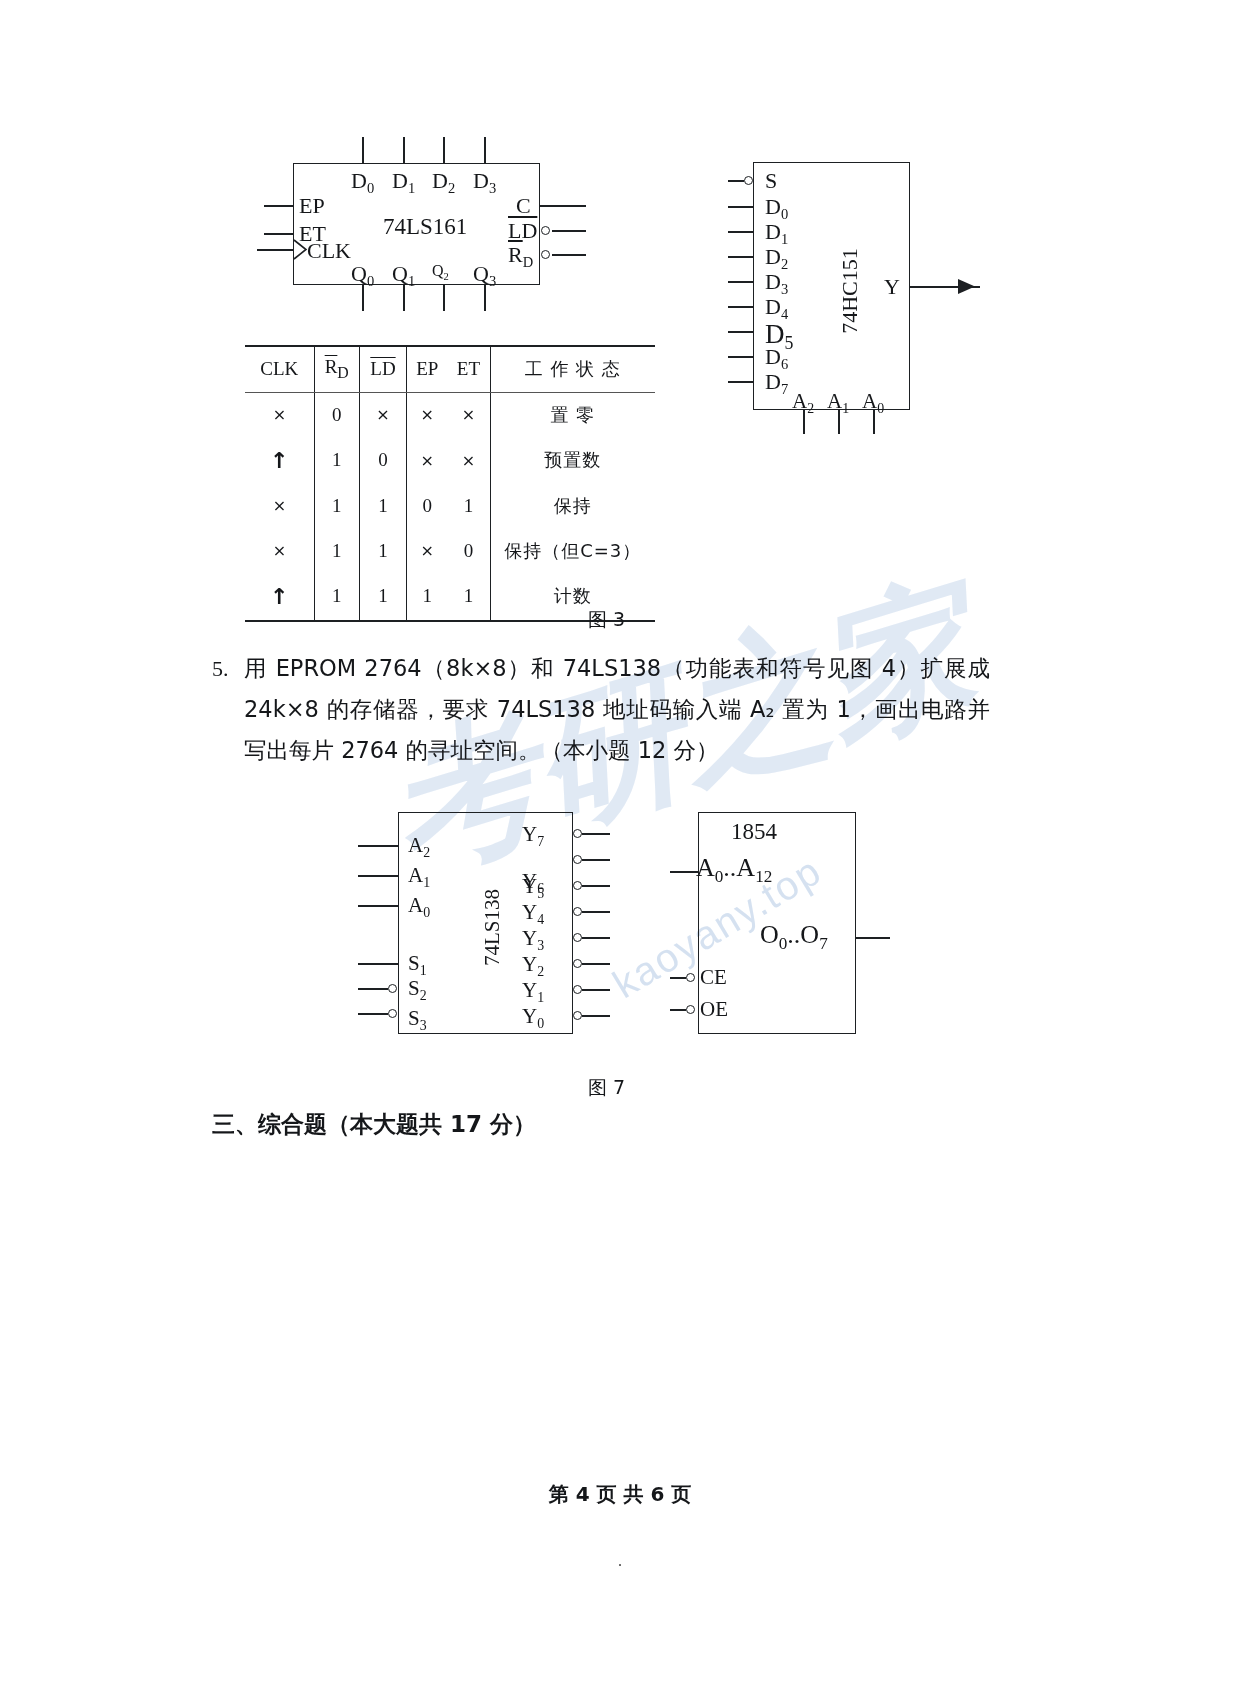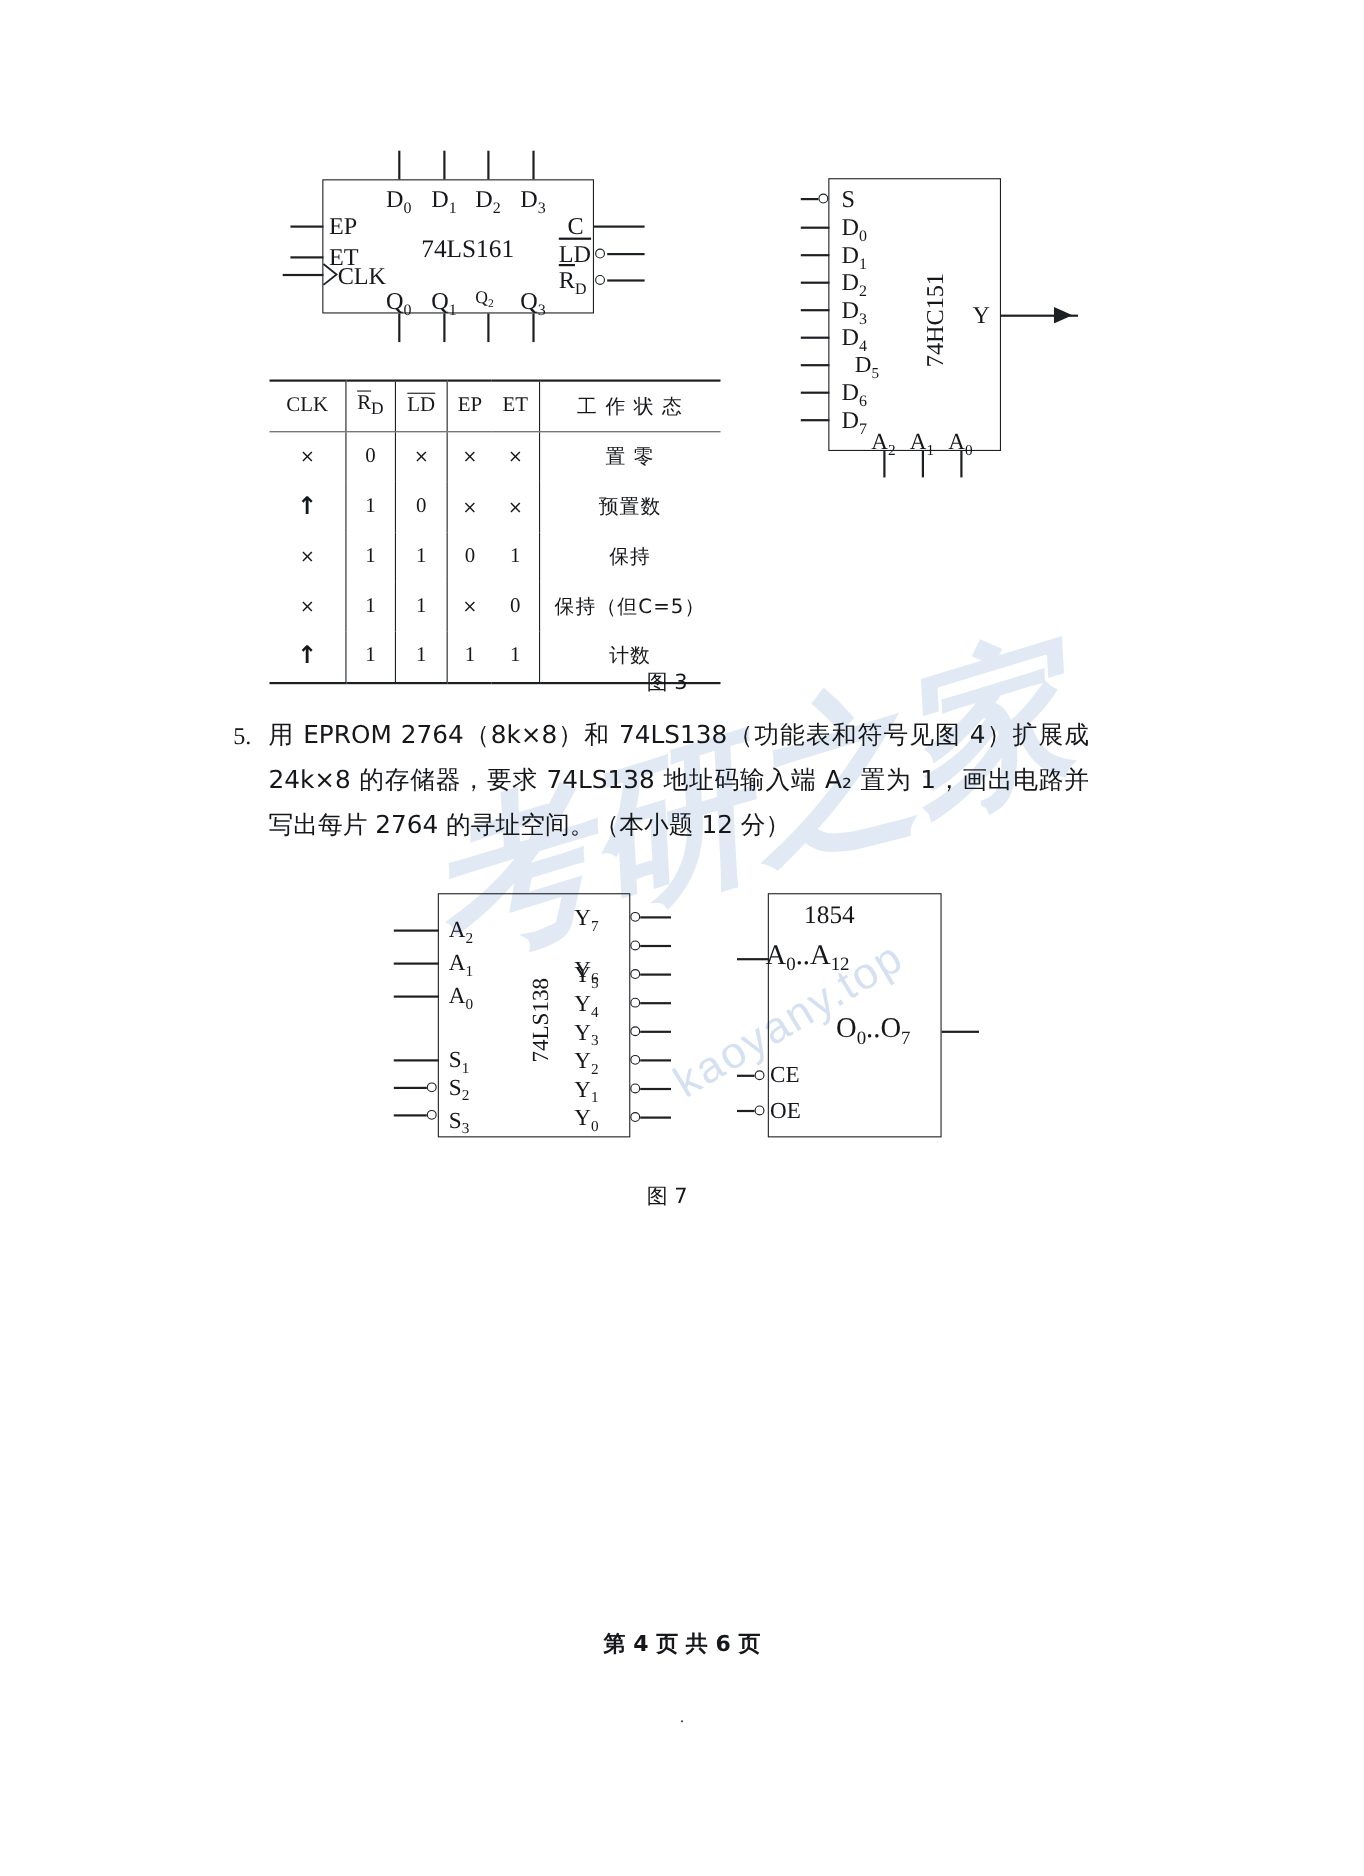--- a/index.html
+++ b/index.html
@@ -176,21 +176,21 @@
     <svg style="position:absolute; left:958px; top:279px;" width="18" height="15">
       <polygon points="0,0 17,7.5 0,15" fill="#1d2023"></polygon>
     </svg>
 
     <div class="lbl" style="left:765px; top:170px; font-size:22px;">S</div>
     <div class="lbl" style="left:765px; top:196px; font-size:22px;">D<sub>0</sub></div>
     <div class="lbl" style="left:765px; top:221px; font-size:22px;">D<sub>1</sub></div>
     <div class="lbl" style="left:765px; top:246px; font-size:22px;">D<sub>2</sub></div>
     <div class="lbl" style="left:765px; top:271px; font-size:22px;">D<sub>3</sub></div>
     <div class="lbl" style="left:765px; top:296px; font-size:22px;">D<sub>4</sub></div>
-    <div class="lbl" style="left:765px; top:321px; font-size:21px;margin-left:12px;">D<sub>5</sub></div>
+    <div class="lbl" style="left:765px; top:321px; font-size:27px;">D<sub>5</sub></div>
     <div class="lbl" style="left:765px; top:346px; font-size:22px;">D<sub>6</sub></div>
     <div class="lbl" style="left:765px; top:371px; font-size:22px;">D<sub>7</sub></div>
 
     <div class="lbl" style="left:792px; top:391px; font-size:21px;">A<sub>2</sub></div>
     <div class="lbl" style="left:827px; top:391px; font-size:21px;">A<sub>1</sub></div>
     <div class="lbl" style="left:862px; top:391px; font-size:21px;">A<sub>0</sub></div>
 
     <div class="lbl" style="left:884px; top:276px; font-size:22px;">Y</div>
 
     <div class="lbl rot" style="left:795px; top:280px; width:110px; text-align:center; font-size:22px;">74HC151</div>
@@ -232,21 +232,21 @@
           <td class="vb">0</td>
           <td>1</td>
           <td class="vb state">保持</td>
         </tr>
         <tr>
           <td class="sym">×</td>
           <td class="vb">1</td>
           <td class="vb">1</td>
           <td class="vb sym">×</td>
           <td>0</td>
-          <td class="vb state">保持（但C=5）</td>
+          <td class="vb state">保持（但C=3）</td>
         </tr>
         <tr>
           <td class="arrow">↑</td>
           <td class="vb">1</td>
           <td class="vb">1</td>
           <td class="vb">1</td>
           <td>1</td>
           <td class="vb state">计数</td>
         </tr>
       </tbody>
@@ -324,18 +324,19 @@
     <div class="lbl" style="left:696px; top:855px; font-size:26px;">A<sub>0</sub><span>..</span>A<sub>12</sub></div>
 
     <div class="lbl" style="left:760px; top:922px; font-size:26px;">O<sub>0</sub><span>..</span>O<sub>7</sub></div>
 
     <div class="lbl" style="left:700px; top:967px; font-size:21px;">CE</div>
     <div class="lbl" style="left:700px; top:999px; font-size:21px;">OE</div>
   </div>
 
   <div class="figcap" style="left:588px; top:1075px;">图 7</div>
 
+  <div class="sechead" style="left:212px; top:1109px;">三、综合题（本大题共 17 分）</div>
 
 
   <div class="footer" style="left:0; top:1481px;">第 4 页 共 6 页</div>
   <div class="footdot" style="left:0; top:1552px;">.</div>
 
 </div>
 
 </body></html>

